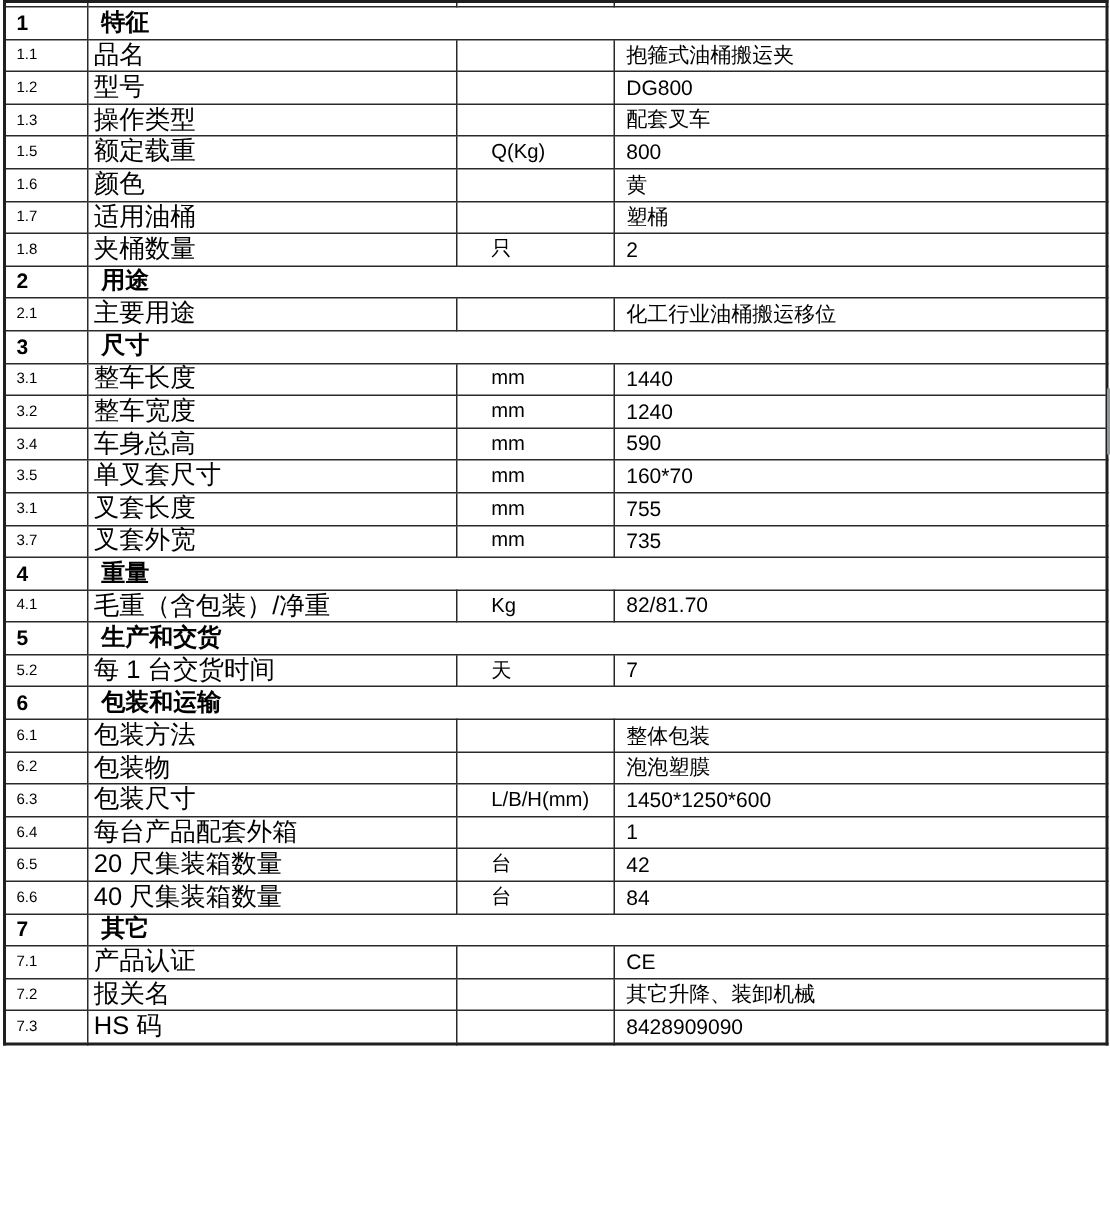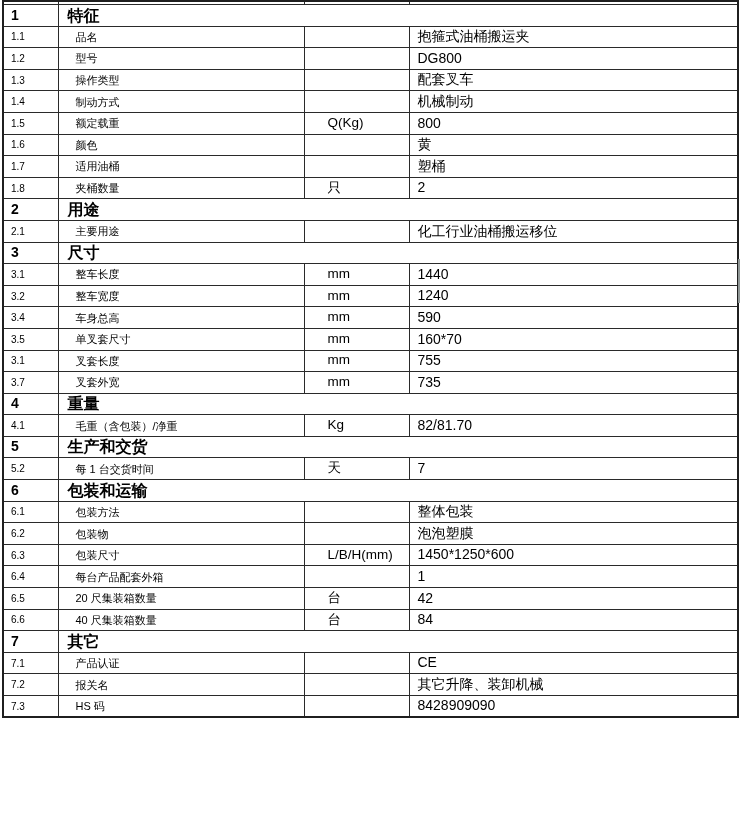--- a/index.html
+++ b/index.html
@@ -32,21 +32,21 @@
     line-height:1.1;
     vertical-align:middle;
     white-space:nowrap;
     overflow:hidden;
     color:var(--text-color);
   }
   tr.partial td{height:3.5px;padding:0;}
   .no-cell{padding-left:7px;font-size:10px;}
   .sec-no{font-weight:bold;font-size:14px;}
   .title-cell{font-weight:bold;font-size:16px;padding-left:9px;}
-  .label-cell{padding-left:17px;font-size:11px;}
+  .label-cell{padding-left:4px;font-size:17px;}
   .unit-cell{padding-left:23px;font-size:13.5px;}
   .value-cell{font-size:14px;}
   .spell{
     text-decoration-line:underline;
     text-decoration-style:wavy;
     text-decoration-color:var(--spell-color);
     text-decoration-thickness:1px;
     text-underline-offset:3px;
   }
   .right-artifact{
@@ -88,26 +88,20 @@
           <td class="unit-cell"><span></span></td>
           <td class="value-cell">DG800</td>
         </tr>
         <tr>
           <td class="no-cell">1.3</td>
           <td class="label-cell">操作类型</td>
           <td class="unit-cell"><span></span></td>
           <td class="value-cell">配套叉车</td>
         </tr>
         <tr>
-          <td class="no-cell">1.4</td>
-          <td class="label-cell">制动方式</td>
-          <td class="unit-cell"><span></span></td>
-          <td class="value-cell">机械制动</td>
-        </tr>
-        <tr>
           <td class="no-cell">1.5</td>
           <td class="label-cell">额定载重</td>
           <td class="unit-cell"><span>Q(Kg)</span></td>
           <td class="value-cell">800</td>
         </tr>
         <tr>
           <td class="no-cell">1.6</td>
           <td class="label-cell">颜色</td>
           <td class="unit-cell"><span></span></td>
           <td class="value-cell">黄</td>

